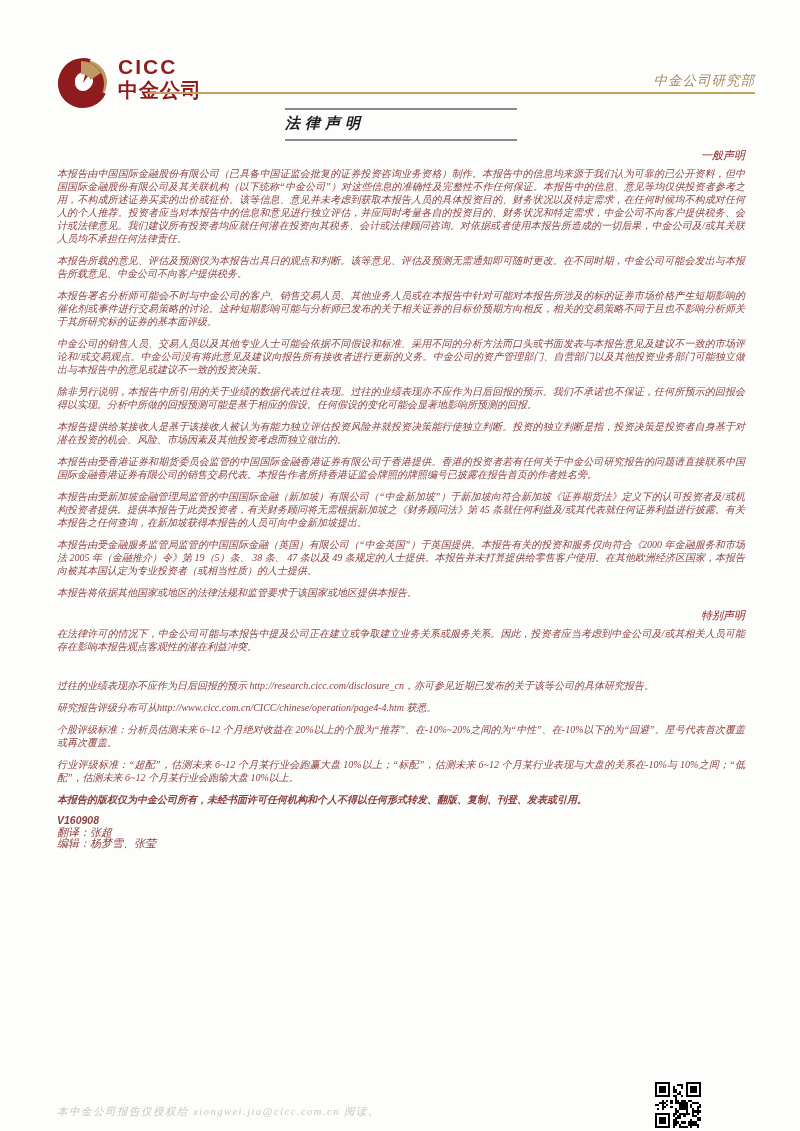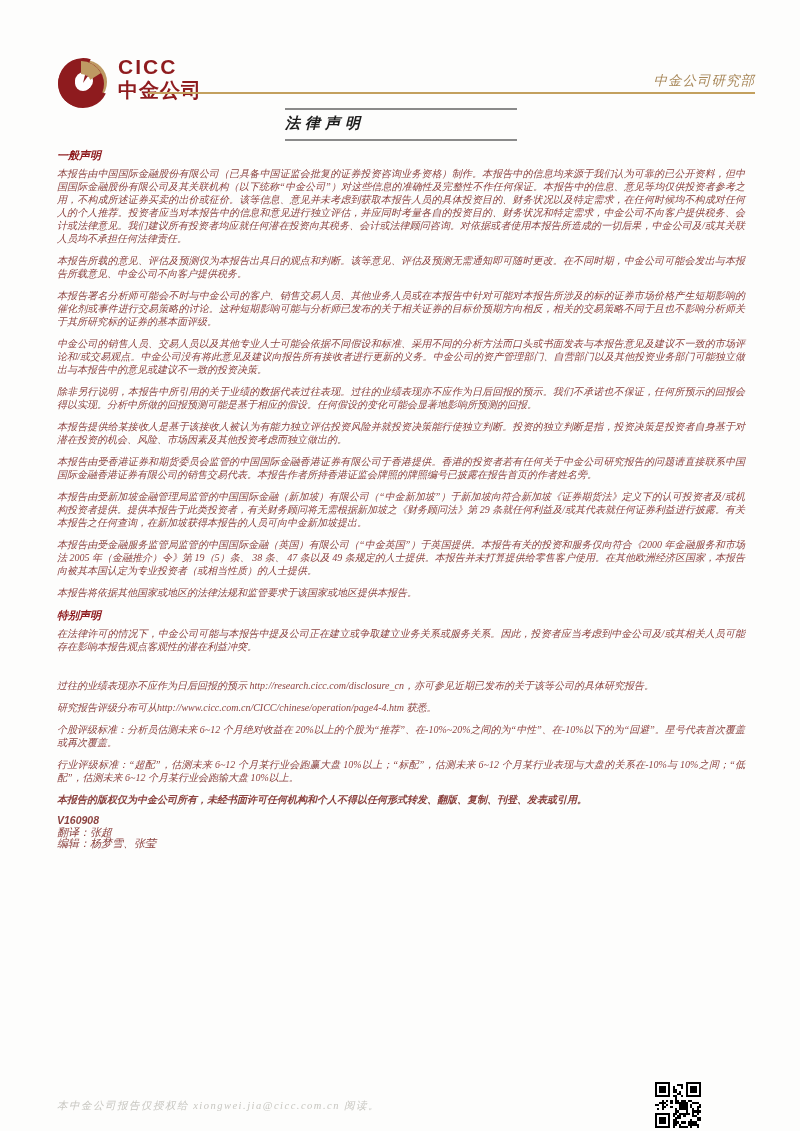--- a/index.html
+++ b/index.html
@@ -16,35 +16,35 @@
   .logo-mark{width:52px;height:54px;margin-right:9px;}
   .logo-text{display:flex;flex-direction:column;line-height:1;color:#8E1B1E;}
   .logo-en{font-family:"Liberation Sans","DejaVu Sans",sans-serif;font-weight:bold;font-size:21px;letter-spacing:2px;}
   .logo-cn{font-family:"Liberation Sans","DejaVu Sans",sans-serif;font-weight:bold;font-size:20px;margin-top:3px;letter-spacing:1px;}
   .dept{position:absolute;right:45px;top:72px;font-size:13.5px;color:#A8885A;font-style:italic;letter-spacing:1px;}
   .gold-rule{position:absolute;left:148px;right:45px;top:92px;height:2px;background:#C3A05E;}
   
   .content{position:absolute;left:57px;right:55px;top:108px;}
   .title-box{width:232px;margin:0 auto;border-top:2px solid #8a8a8a;border-bottom:2px solid #8a8a8a;padding:4px 0 6px;}
   .title-box .t{font-size:15px;font-weight:bold;color:#1c1c1c;letter-spacing:5px;font-style:italic;}
-  .sec-head{text-align:left;font-size:11px;font-weight:bold;color:#8E1B1E;font-style:italic;margin:7px 0 4px;}
+  .sec-head{text-align:right;font-size:11px;font-weight:normal;color:#8E1B1E;font-style:italic;margin:7px 0 4px;}
   
   .para{
     font-size:10px;line-height:13px;color:#8C4340;
     text-align:justify;margin:0 0 9px 0;font-style:italic;
   }
   .para.bold{font-weight:bold;}
   .para.gap-lg{margin-top:26px;}
   
   .credits{color:#8C4340;font-style:italic;margin-top:2px;line-height:11.5px;}
   .credits .v{font-size:10.5px;font-weight:bold;font-family:"Liberation Sans","DejaVu Sans",sans-serif;font-style:italic;}
   .credits .c{font-size:11px;}
   
   .footer-auth{
-    position:absolute;left:57px;bottom:18px;
+    position:absolute;left:57px;bottom:12px;
     font-size:10.5px;color:#C7C6C0;letter-spacing:1.5px;font-style:italic;
   }
   .qr{position:absolute;left:655px;top:1082px;width:46px;height:46px;}
   .qr svg{display:block;width:100%;height:100%;}
 </style>
 </head>
 <body>
 
 <div class="page">
 
@@ -75,21 +75,21 @@
     </div>
 
     <div class="sec-head">一般声明</div>
     <p class="para">本报告由中国国际金融股份有限公司（已具备中国证监会批复的证券投资咨询业务资格）制作。本报告中的信息均来源于我们认为可靠的已公开资料，但中国国际金融股份有限公司及其关联机构（以下统称“中金公司”）对这些信息的准确性及完整性不作任何保证。本报告中的信息、意见等均仅供投资者参考之用，不构成所述证券买卖的出价或征价。该等信息、意见并未考虑到获取本报告人员的具体投资目的、财务状况以及特定需求，在任何时候均不构成对任何人的个人推荐。投资者应当对本报告中的信息和意见进行独立评估，并应同时考量各自的投资目的、财务状况和特定需求，中金公司不向客户提供税务、会计或法律意见。我们建议所有投资者均应就任何潜在投资向其税务、会计或法律顾问咨询。对依据或者使用本报告所造成的一切后果，中金公司及/或其关联人员均不承担任何法律责任。</p>
     <p class="para">本报告所载的意见、评估及预测仅为本报告出具日的观点和判断。该等意见、评估及预测无需通知即可随时更改。在不同时期，中金公司可能会发出与本报告所载意见、中金公司不向客户提供税务。</p>
     <p class="para">本报告署名分析师可能会不时与中金公司的客户、销售交易人员、其他业务人员或在本报告中针对可能对本报告所涉及的标的证券市场价格产生短期影响的催化剂或事件进行交易策略的讨论。这种短期影响可能与分析师已发布的关于相关证券的目标价预期方向相反，相关的交易策略不同于且也不影响分析师关于其所研究标的证券的基本面评级。</p>
     <p class="para">中金公司的销售人员、交易人员以及其他专业人士可能会依据不同假设和标准、采用不同的分析方法而口头或书面发表与本报告意见及建议不一致的市场评论和/或交易观点。中金公司没有将此意见及建议向报告所有接收者进行更新的义务。中金公司的资产管理部门、自营部门以及其他投资业务部门可能独立做出与本报告中的意见或建议不一致的投资决策。</p>
     <p class="para">除非另行说明，本报告中所引用的关于业绩的数据代表过往表现。过往的业绩表现亦不应作为日后回报的预示。我们不承诺也不保证，任何所预示的回报会得以实现。分析中所做的回报预测可能是基于相应的假设。任何假设的变化可能会显著地影响所预测的回报。</p>
     <p class="para">本报告提供给某接收人是基于该接收人被认为有能力独立评估投资风险并就投资决策能行使独立判断。投资的独立判断是指，投资决策是投资者自身基于对潜在投资的机会、风险、市场因素及其他投资考虑而独立做出的。</p>
     <p class="para">本报告由受香港证券和期货委员会监管的中国国际金融香港证券有限公司于香港提供。香港的投资者若有任何关于中金公司研究报告的问题请直接联系中国国际金融香港证券有限公司的销售交易代表。本报告作者所持香港证监会牌照的牌照编号已披露在报告首页的作者姓名旁。</p>
-    <p class="para">本报告由受新加坡金融管理局监管的中国国际金融（新加坡）有限公司（“中金新加坡”）于新加坡向符合新加坡《证券期货法》定义下的认可投资者及/或机构投资者提供。提供本报告于此类投资者，有关财务顾问将无需根据新加坡之《财务顾问法》第 29 条就任何利益及/或其代表就任何证券利益进行披露。有关本报告之任何查询，在新加坡获得本报告的人员可向中金新加坡提出。</p>
+    <p class="para">本报告由受新加坡金融管理局监管的中国国际金融（新加坡）有限公司（“中金新加坡”）于新加坡向符合新加坡《证券期货法》定义下的认可投资者及/或机构投资者提供。提供本报告于此类投资者，有关财务顾问将无需根据新加坡之《财务顾问法》第 45 条就任何利益及/或其代表就任何证券利益进行披露。有关本报告之任何查询，在新加坡获得本报告的人员可向中金新加坡提出。</p>
     <p class="para">本报告由受金融服务监管局监管的中国国际金融（英国）有限公司（“中金英国”）于英国提供。本报告有关的投资和服务仅向符合《2000 年金融服务和市场法 2005 年（金融推介）令》第 19（5）条、 38 条、 47 条以及 49 条规定的人士提供。本报告并未打算提供给零售客户使用。在其他欧洲经济区国家，本报告向被其本国认定为专业投资者（或相当性质）的人士提供。</p>
     <p class="para">本报告将依据其他国家或地区的法律法规和监管要求于该国家或地区提供本报告。</p>
 
     <div class="sec-head">特别声明</div>
     <p class="para">在法律许可的情况下，中金公司可能与本报告中提及公司正在建立或争取建立业务关系或服务关系。因此，投资者应当考虑到中金公司及/或其相关人员可能存在影响本报告观点客观性的潜在利益冲突。</p>
     <p class="para gap-lg">过往的业绩表现亦不应作为日后回报的预示 http://research.cicc.com/disclosure_cn，亦可参见近期已发布的关于该等公司的具体研究报告。</p>
     <p class="para">研究报告评级分布可从http://www.cicc.com.cn/CICC/chinese/operation/page4-4.htm 获悉。</p>
     <p class="para">个股评级标准：分析员估测未来 6~12 个月绝对收益在 20%以上的个股为“推荐”、在-10%~20%之间的为“中性”、在-10%以下的为“回避”。星号代表首次覆盖或再次覆盖。</p>
     <p class="para">行业评级标准：“超配”，估测未来 6~12 个月某行业会跑赢大盘 10%以上；“标配”，估测未来 6~12 个月某行业表现与大盘的关系在-10%与 10%之间；“低配”，估测未来 6~12 个月某行业会跑输大盘 10%以上。</p>
     <p class="para bold">本报告的版权仅为中金公司所有，未经书面许可任何机构和个人不得以任何形式转发、翻版、复制、刊登、发表或引用。</p>

